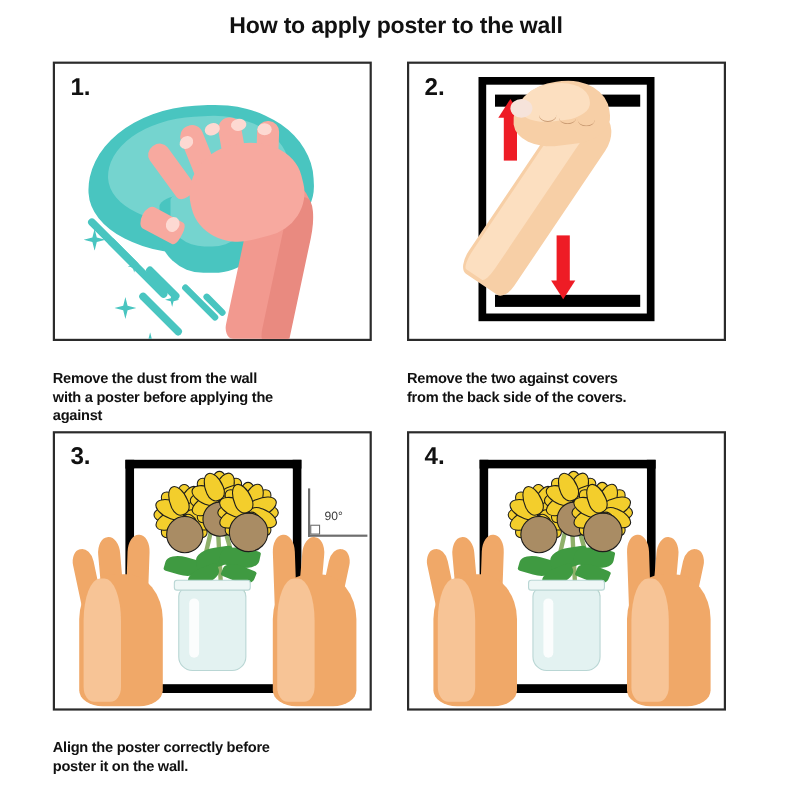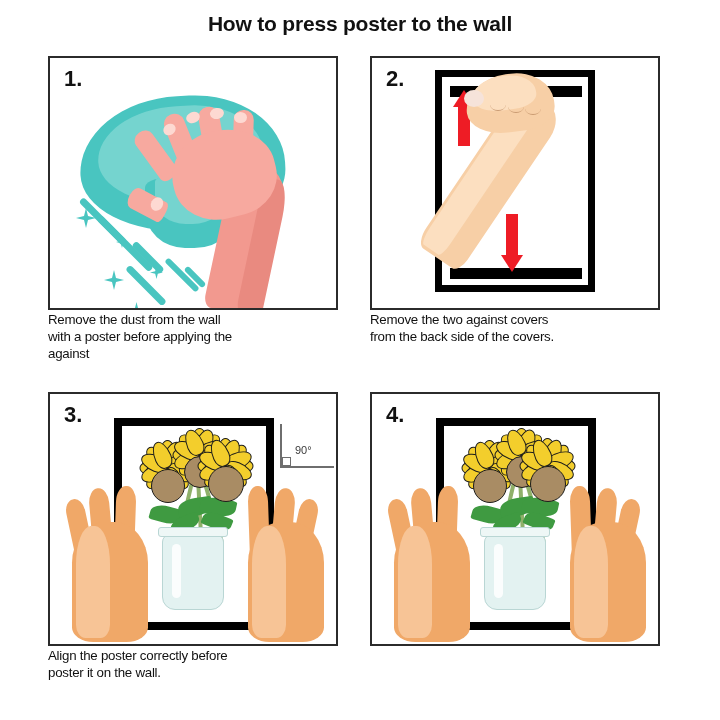--- a/index.html
+++ b/index.html
@@ -51,23 +51,23 @@
   .step-num {
     position: absolute;
     left: 14px;
     top: 8px;
     font-size: 22px;
     font-weight: bold;
     color: #111;
     z-index: 40;
   }
   .caption {
-    margin-top: 2px;
+    margin-top: 26px;
     font-size: 13.3px;
-    font-weight: normal;
+    font-weight: bold;
     line-height: 1.26;
     color: #111;
     letter-spacing: -0.25px;
   }
   .caption div { white-space: nowrap; }
 
   
   .cloth-outer {
     position: absolute;
     left: 30px;
@@ -366,38 +366,38 @@
     background: #f7c496;
     border-radius: 44% 44% 28% 28% / 34% 34% 12% 12%;
   }
   .p3-fing {
     position: absolute;
     background: #f0a868;
     border-radius: 48% 48% 30% 30% / 22% 22% 8% 8%;
     transform-origin: 50% 100%;
   }
   
-  .angle-mark { position: absolute; left: 228px; top: 30px; width: 56px; height: 48px; }
+  .angle-mark { position: absolute; left: 228px; top: 50px; width: 56px; height: 48px; }
   .angle-v { position: absolute; left: 2px; top: 0; width: 1.6px; height: 44px; background: #6e6e6e; }
   .angle-h { position: absolute; left: 2px; top: 42px; width: 54px; height: 1.6px; background: #6e6e6e; }
   .angle-sq2{ position: absolute; left: 4px; top: 33px; width: 9px; height: 9px; border: 1.4px solid #6e6e6e; box-sizing: border-box; }
   .angle-label {
     position: absolute;
     left: 17px;
     top: 20px;
     font-size: 11px;
     color: #3b3b3b;
   }
 </style>
 </head>
 <body>
 
 <div id="page">
 
-  <div class="title">How to press poster to the wall</div>
+  <div class="title">How to apply poster to the wall</div>
 
   <div class="step step-1">
     <div class="panel">
       <div class="step-num">1.</div>
 
       <div>
         <div class="cloth-outer"></div>
         <div class="cloth-inner"></div>
         <div class="cloth-drape"></div>
         <div class="cloth-drape2"></div>

